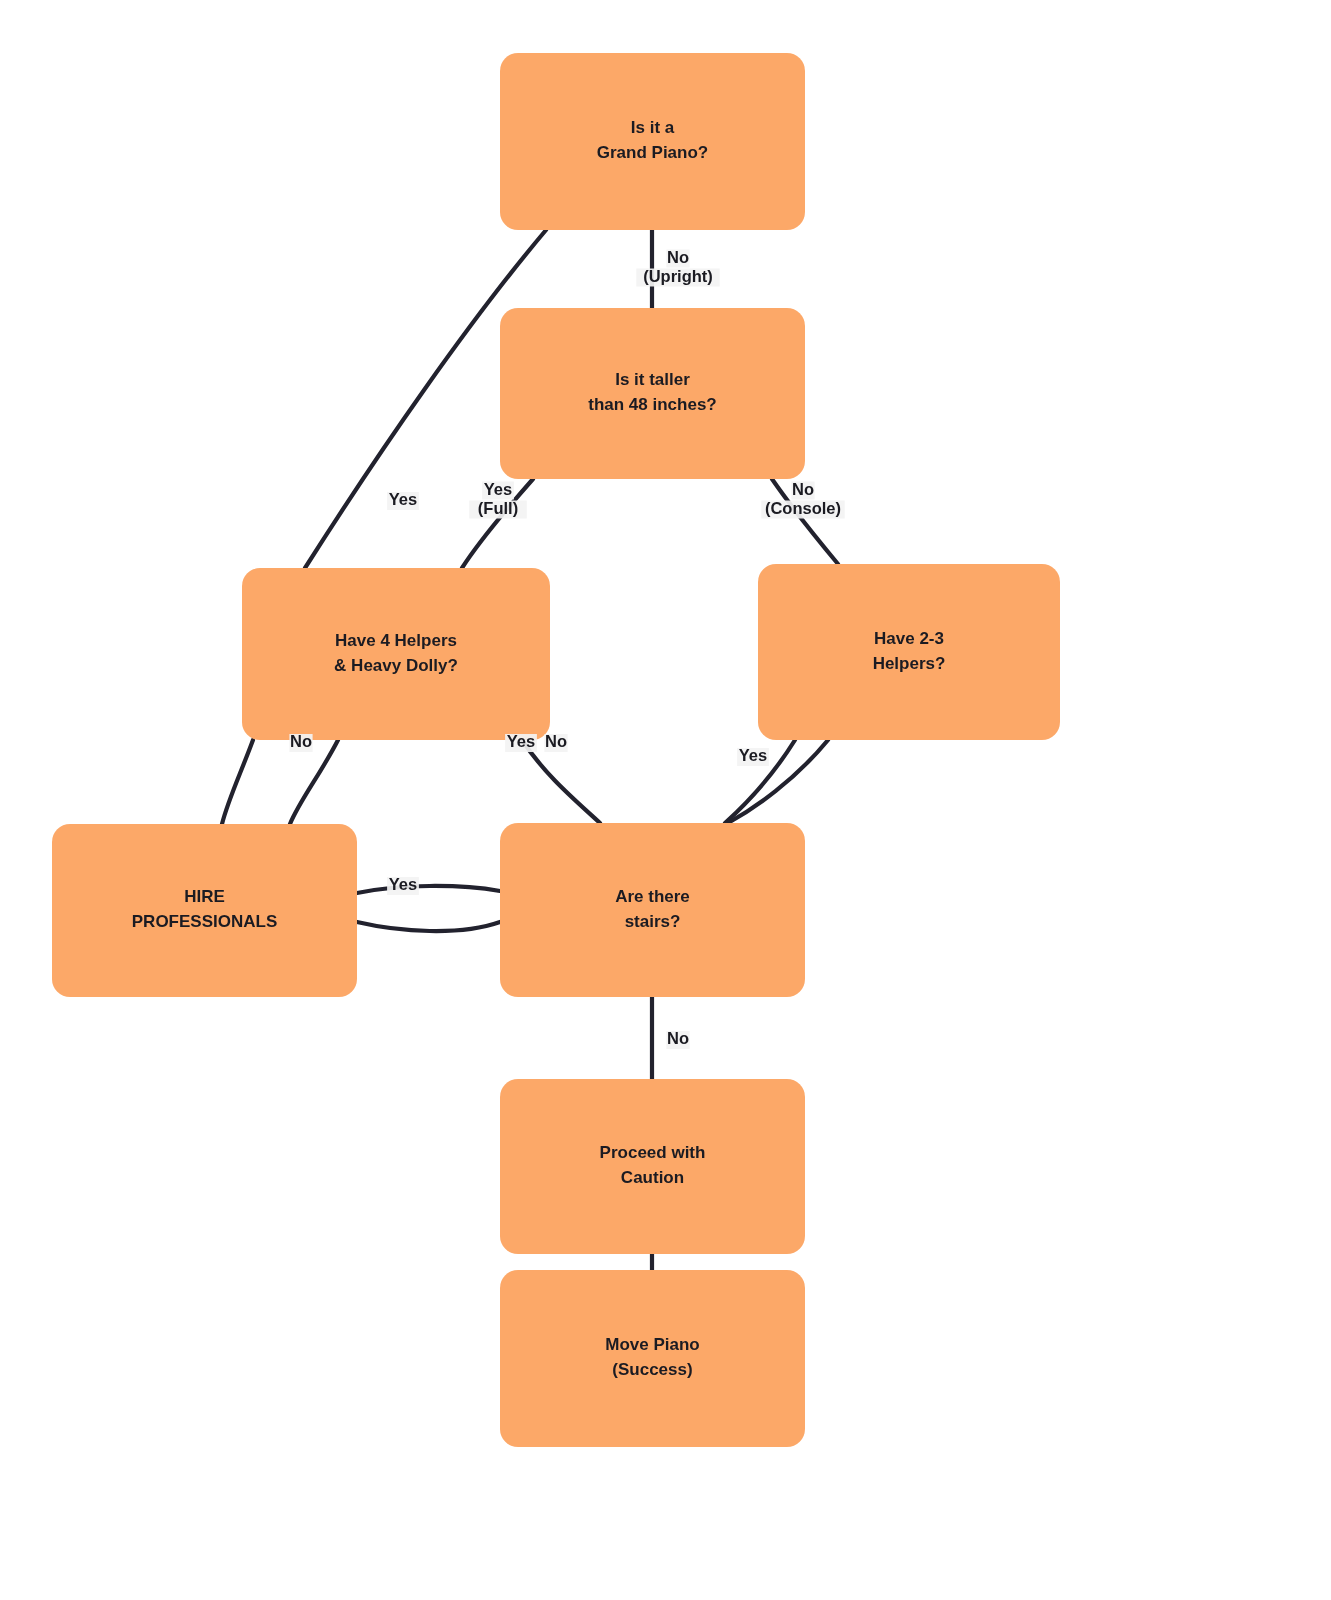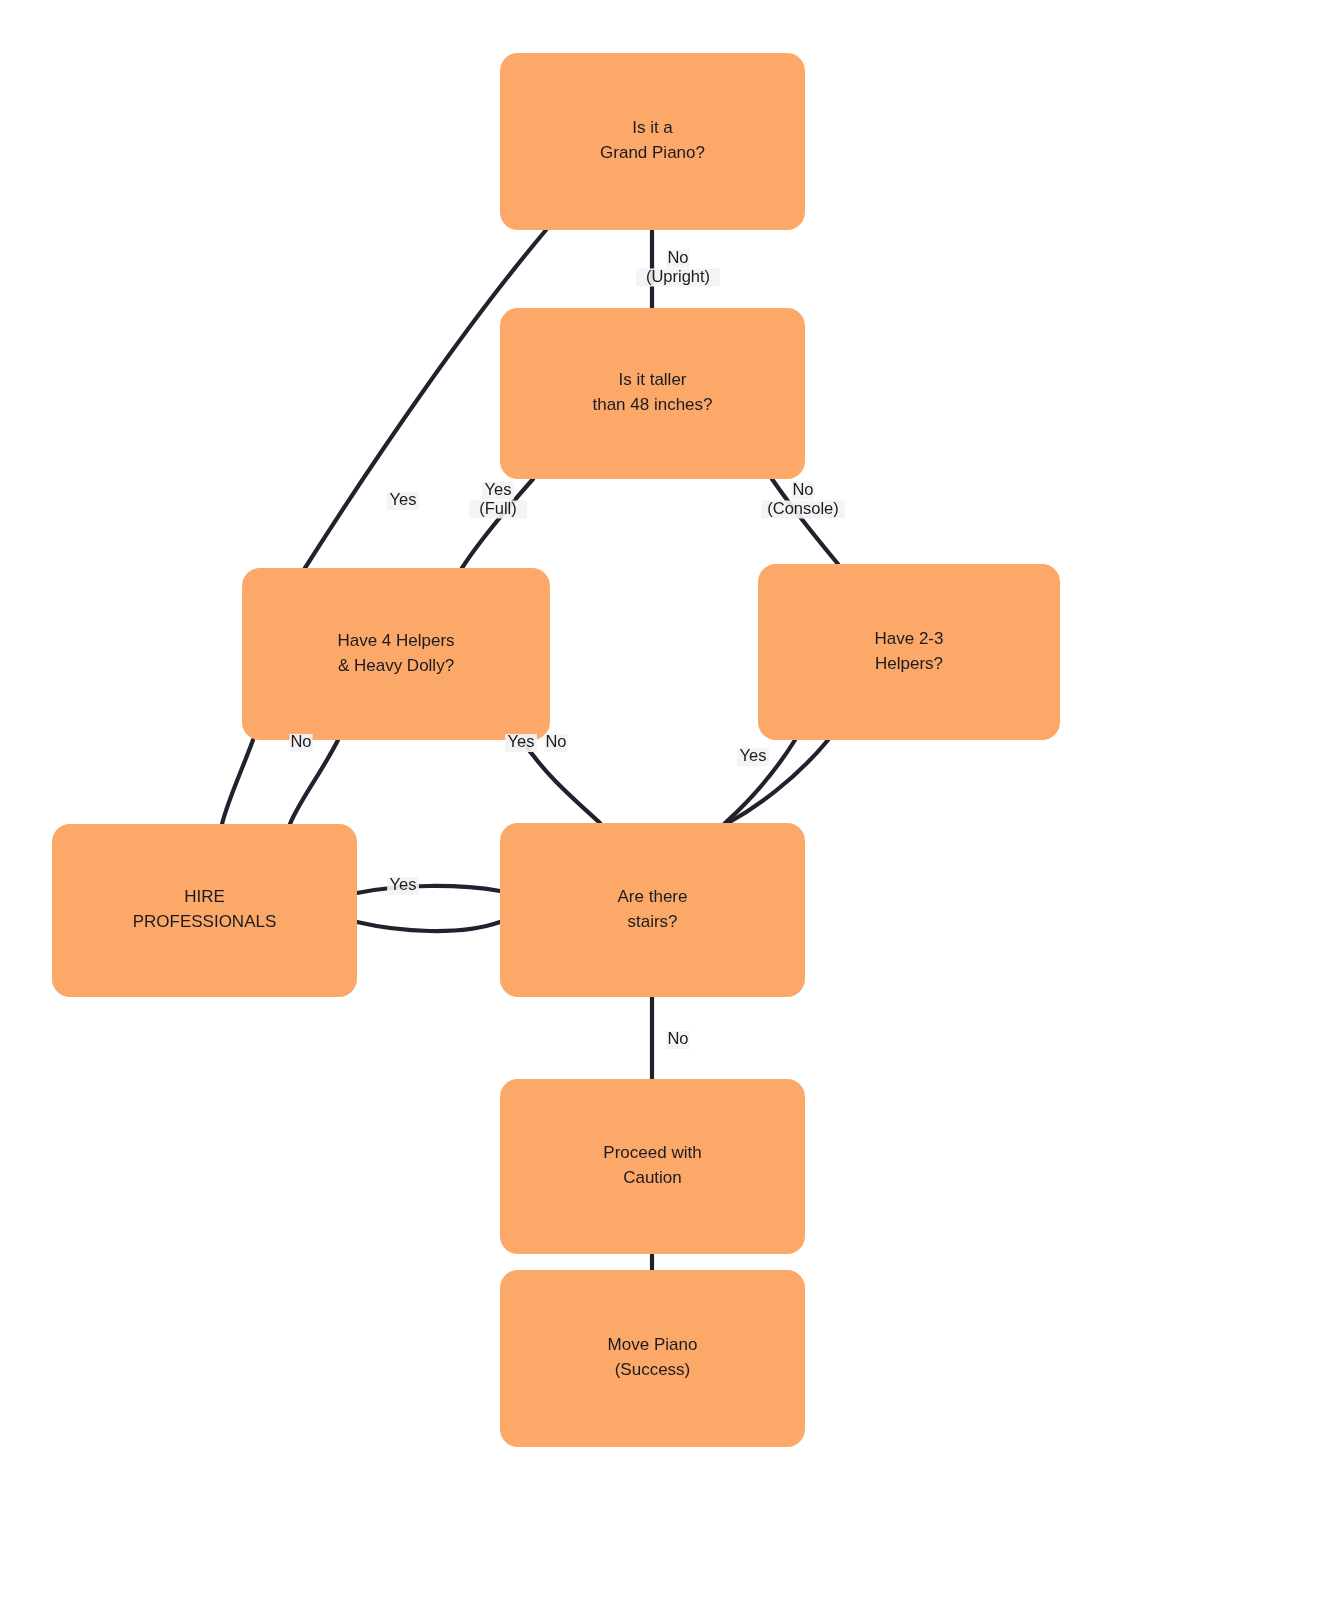--- a/index.html
+++ b/index.html
@@ -11,20 +11,21 @@
     width: 1331px;
     height: 1600px;
     font-family: "Liberation Sans", sans-serif;
     overflow: hidden;
   }
   #flowchart-root {
     position: relative;
     width: 1331px;
     height: 1600px;
     background: #ffffff;
+    font-weight: bold;
   }
   svg.board {
     position: absolute;
     top: 0;
     left: 0;
     width: 1331px;
     height: 1600px;
     display: block;
   }
   .node-rect {

